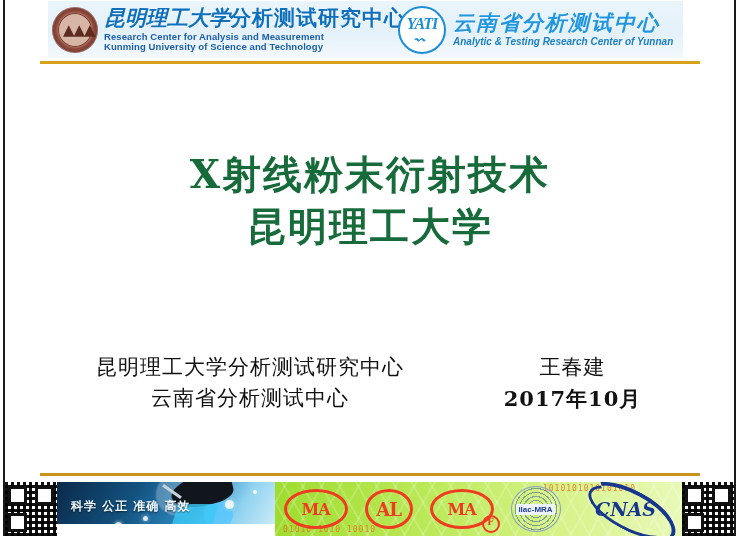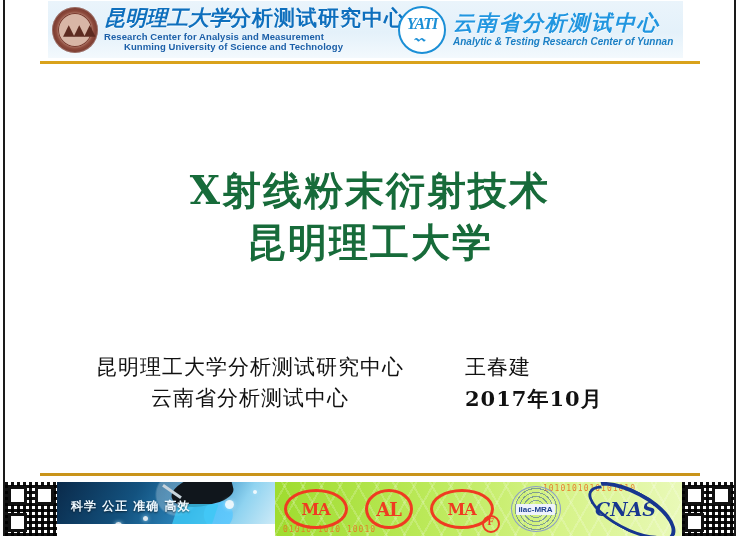--- a/index.html
+++ b/index.html
@@ -95,21 +95,21 @@
   #kust-cn .plain { font-style: normal; letter-spacing: 1px; }
   .kust-en {
     font-family: "Liberation Sans", sans-serif;
     font-size: 9.5px;
     font-weight: bold;
     color: #1b5fa8;
     white-space: nowrap;
     letter-spacing: .1px;
   }
   #kust-en1 { margin-top: 3px; }
-  #kust-en2 { margin-top: 1px; margin-left: 20px; }
+  #kust-en2 { margin-top: 1px; }
 
   
   #yati-block {
     display: flex;
     align-items: center;
     height: 57px;
     padding-left: 2px;
     box-sizing: border-box;
   }
   #yati-seal {
@@ -172,21 +172,21 @@
   #rule-bottom {
     position: absolute;
     left: 40px; top: 473px;
     width: 660px; height: 3px;
     background: #c9941a;
   }
 
   
   #title-block {
     position: absolute;
-    left: 0; top: 164px;
+    left: 0; top: 148px;
     width: 740px;
     text-align: center;
   }
   .title-line {
     font-family: "DejaVu Serif", "Liberation Serif", serif;
     font-weight: bold;
     font-size: 39px;
     line-height: 52px;
     color: #176b3a;
     letter-spacing: 2px;
@@ -205,21 +205,21 @@
     width: 380px;
     text-align: center;
     font-family: "DejaVu Serif", "Liberation Serif", serif;
     font-size: 21px;
     line-height: 31px;
     color: #111111;
     letter-spacing: 1px;
   }
   #author {
     width: 215px;
-    text-align: left;
+    text-align: center;
     font-family: "DejaVu Serif", "Liberation Serif", serif;
     font-size: 21px;
     line-height: 31px;
     color: #111111;
     letter-spacing: 1px;
   }
   #author-date { font-weight: bold; }
 
   
   #footer-strip {

